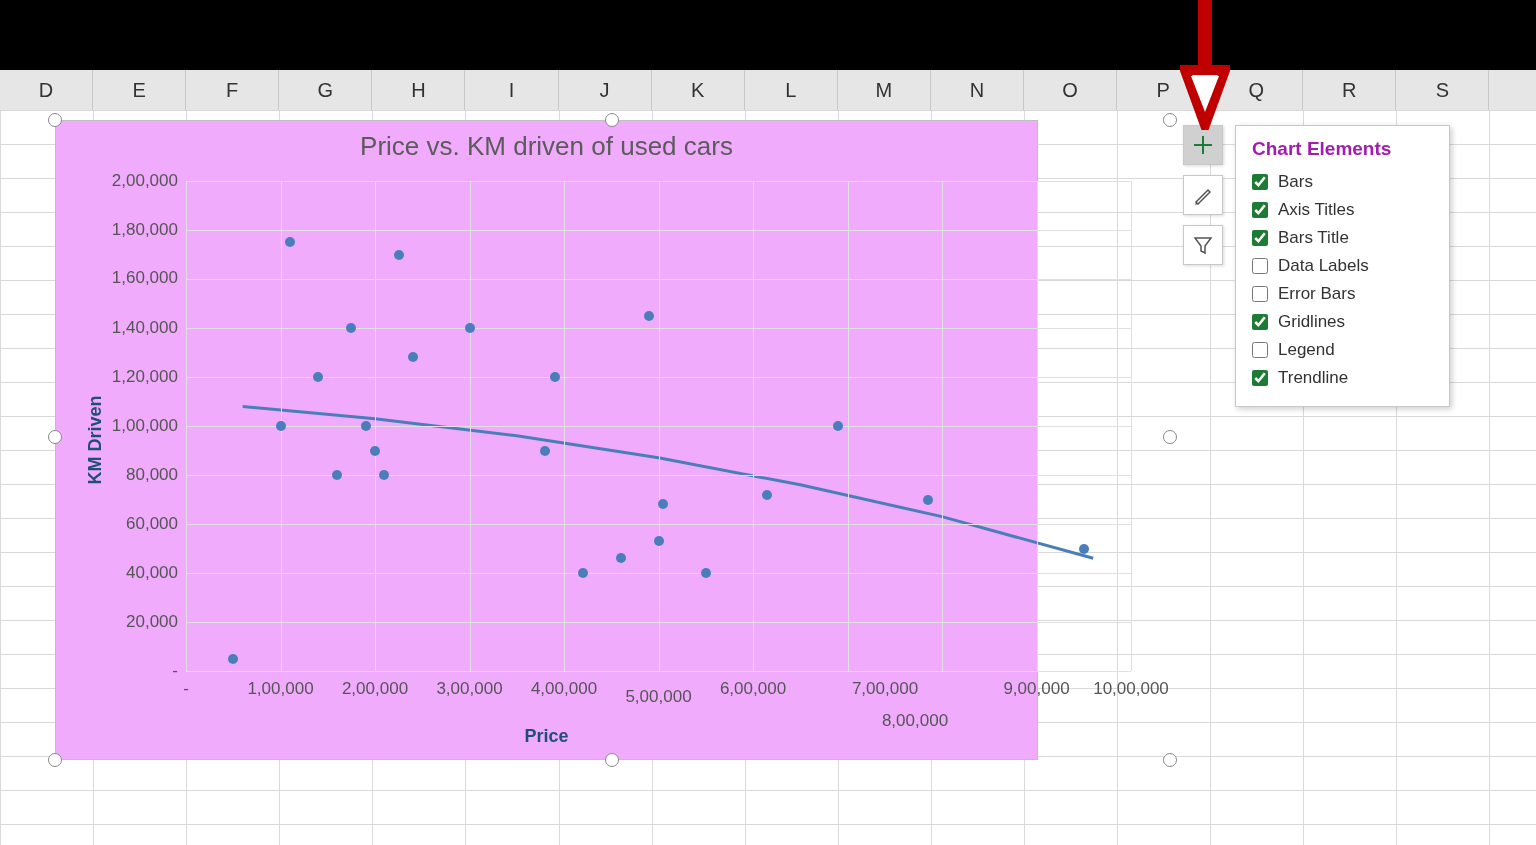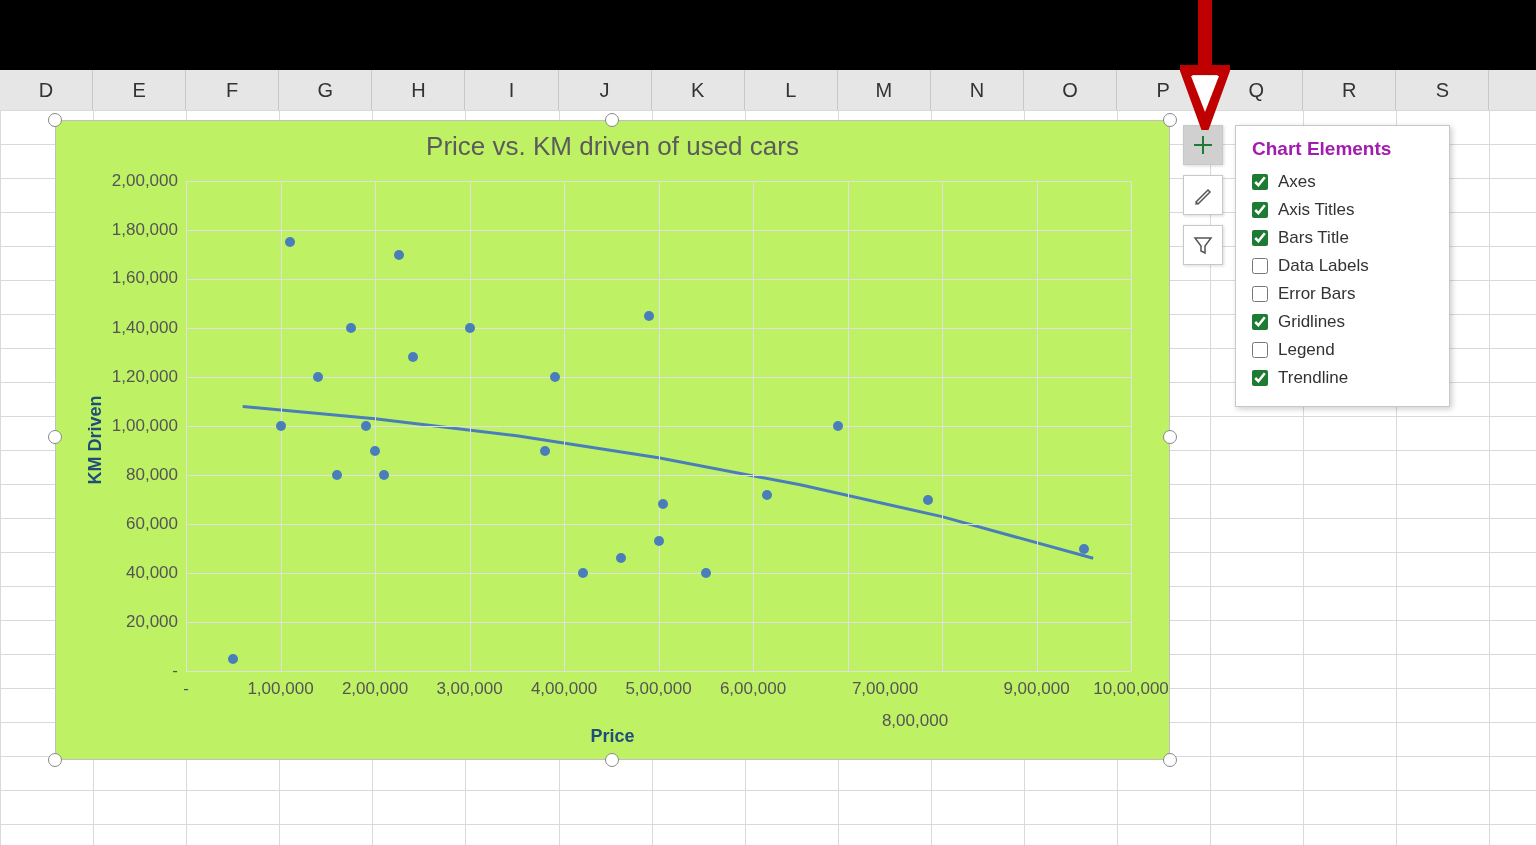--- a/index.html
+++ b/index.html
@@ -3,21 +3,21 @@
 <meta charset="utf-8">
 <style>
   html,body{margin:0;padding:0;font-family:"Segoe UI",Arial,sans-serif;background:#fff;}
   .stage{position:relative;width:1536px;height:845px;overflow:hidden;}
   .blackbar{position:absolute;left:0;top:0;width:1536px;height:70px;background:#000;}
   .colhdr{position:absolute;left:0;top:70px;width:1536px;height:40px;background:#e6e6e6;border-bottom:1px solid #c8c8c8;}
   .colcell{position:absolute;top:0;height:40px;line-height:40px;text-align:center;color:#333;font-size:20px;border-right:1px solid #c8c8c8;box-sizing:border-box;}
   .grid{position:absolute;left:0;top:110px;width:1536px;height:735px;}
   .gvline{position:absolute;top:0;height:735px;width:1px;background:#d9d9d9;}
   .ghline{position:absolute;left:0;width:1536px;height:1px;background:#d9d9d9;}
-  .chartbox{position:absolute;left:55px;top:120px;width:1115px;height:640px;background:#bef264;border:1px solid #bfbfbf;box-sizing:border-box;}
+  .chartbox{position:absolute;left:55px;top:120px;width:983px;height:640px;background:#f0abfc;border:1px solid #bfbfbf;box-sizing:border-box;}
   .selhandle{position:absolute;width:14px;height:14px;border:1px solid #888;background:#fff;border-radius:50%;box-sizing:border-box;}
   .ctitle{position:absolute;width:100%;top:10px;text-align:center;color:#5b5b5b;font-size:26px;}
   .ylabel{position:absolute;left:-5px;top:50%;transform:translateY(-50%) rotate(-90deg);transform-origin:center;color:#1f4e79;font-weight:bold;font-size:18px;}
   .xlabel{position:absolute;width:100%;bottom:12px;text-align:center;color:#1f4e79;font-weight:bold;font-size:18px;}
   .plot{position:absolute;left:130px;top:60px;width:945px;height:490px;}
   .plot .gridline-h{position:absolute;left:0;width:100%;height:1px;background:#e0e0e0;}
   .plot .gridline-v{position:absolute;top:0;height:100%;width:1px;background:#e0e0e0;}
   .ytick{position:absolute;right:100%;transform:translateY(-50%);color:#555;font-size:17px;padding-right:8px;white-space:nowrap;}
   .xtick{position:absolute;top:100%;transform:translateX(-50%);color:#555;font-size:17px;padding-top:8px;white-space:nowrap;}
   .pt{position:absolute;width:10px;height:10px;border-radius:50%;background:#4a7ebb;transform:translate(-50%,-50%);}
@@ -130,21 +130,21 @@
         <div class="xtick" style="left: 0px;">-</div>
         <div class="gridline-v" style="left: 94.5px;"></div>
         <div class="xtick" style="left: 94.5px;">1,00,000</div>
         <div class="gridline-v" style="left: 189px;"></div>
         <div class="xtick" style="left: 189px;">2,00,000</div>
         <div class="gridline-v" style="left: 283.5px;"></div>
         <div class="xtick" style="left: 283.5px;">3,00,000</div>
         <div class="gridline-v" style="left: 378px;"></div>
         <div class="xtick" style="left: 378px;">4,00,000</div>
         <div class="gridline-v" style="left: 472.5px;"></div>
-        <div class="xtick" style="left: 472.5px;">5,00,000</div>
+        <div class="xtick" style="left: 472.5px; margin-top: 8px;">5,00,000</div>
         <div class="gridline-v" style="left: 567px;"></div>
         <div class="xtick" style="left: 567px;">6,00,000</div>
         <div class="gridline-v" style="left: 661.5px;"></div>
         <div class="xtick" style="left: 699px;">7,00,000</div>
         <div class="gridline-v" style="left: 756px;"></div>
         <div class="xtick" style="left: 729px; margin-top: 32px;">8,00,000</div>
         <div class="gridline-v" style="left: 850.5px;"></div>
         <div class="xtick" style="left: 850.5px;">9,00,000</div>
         <div class="gridline-v" style="left: 945px;"></div>
         <div class="xtick" style="left: 945px;">10,00,000</div>
@@ -200,21 +200,21 @@
     <svg width="22" height="22">
         <path d="M3 4 L19 4 L13 12 L13 19 L9 17 L9 12 Z" fill="none" stroke="#555" stroke-width="1.5"></path>
       </svg>
   </div>
 
   <div class="flyout" style="left:1235px;top:125px">
     <div class="flytitle">Chart Elements</div>
     <div id="flyitems">
         <label class="flyrow">
           <input type="checkbox" checked="" style="">
-          <span>Axes</span>
+          <span>Bars</span>
         </label>
         <label class="flyrow">
           <input type="checkbox" checked="" style="">
           <span>Axis Titles</span>
         </label>
         <label class="flyrow">
           <input type="checkbox" checked="" style="">
           <span>Bars Title</span>
         </label>
         <label class="flyrow">

